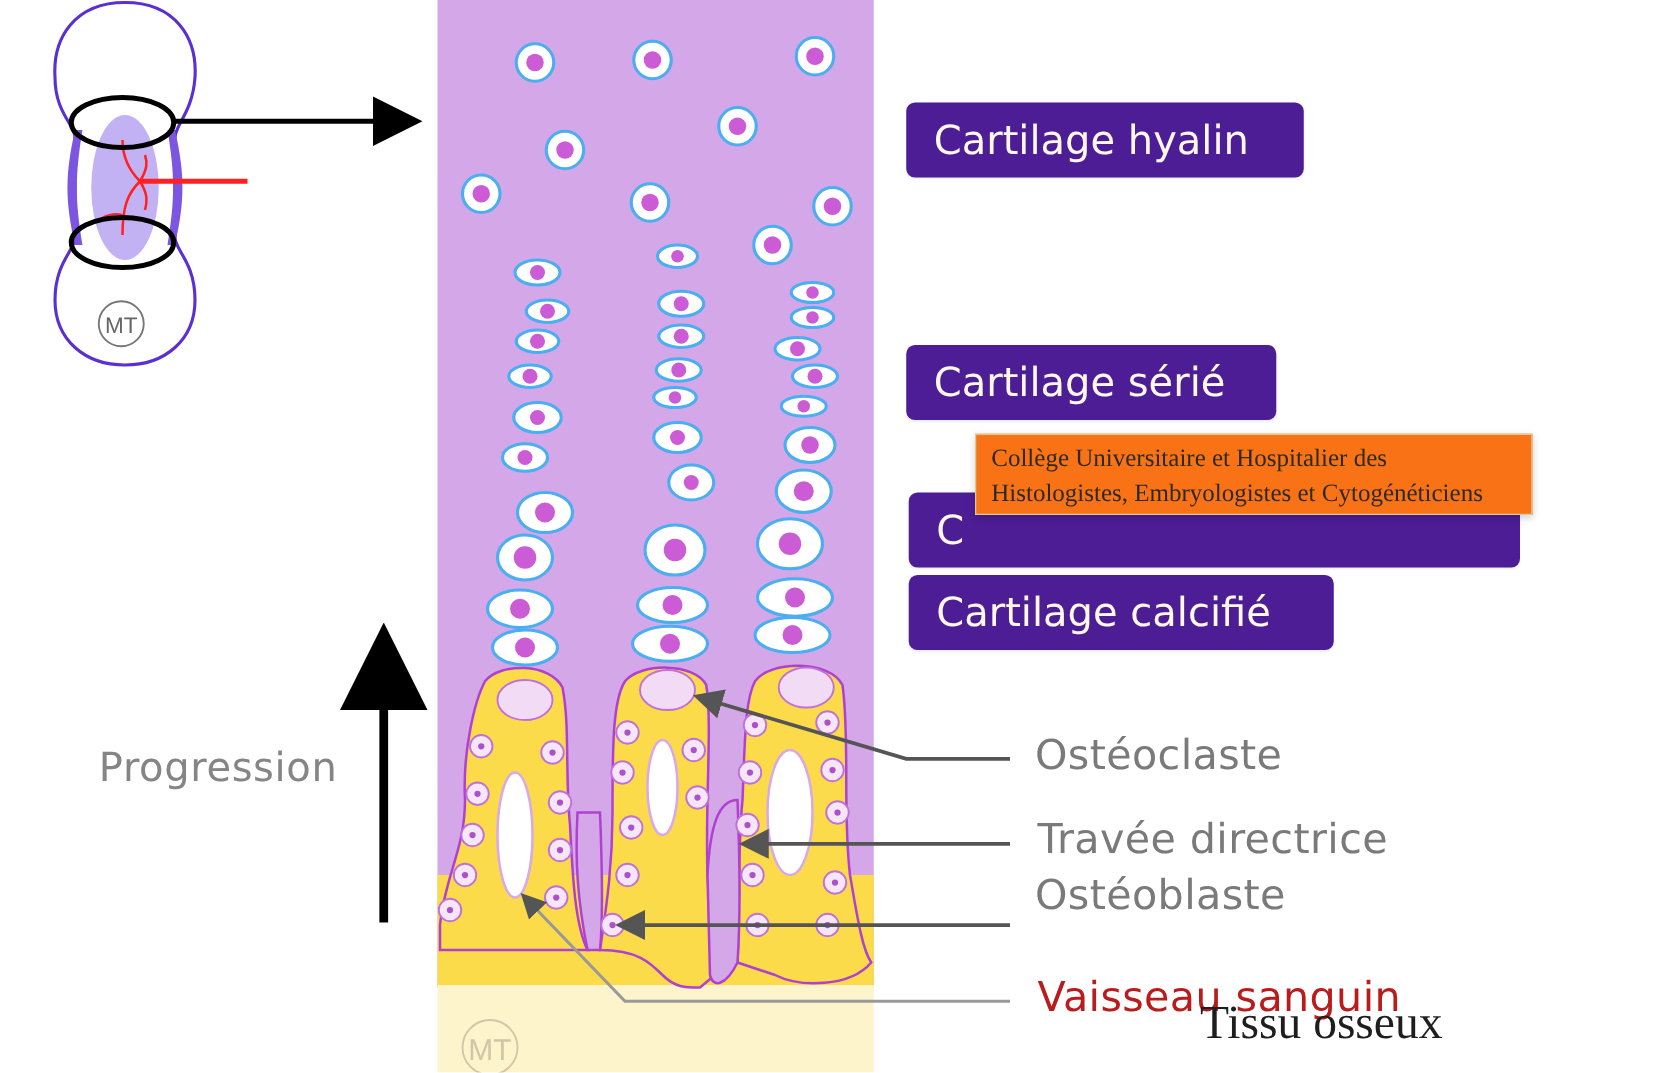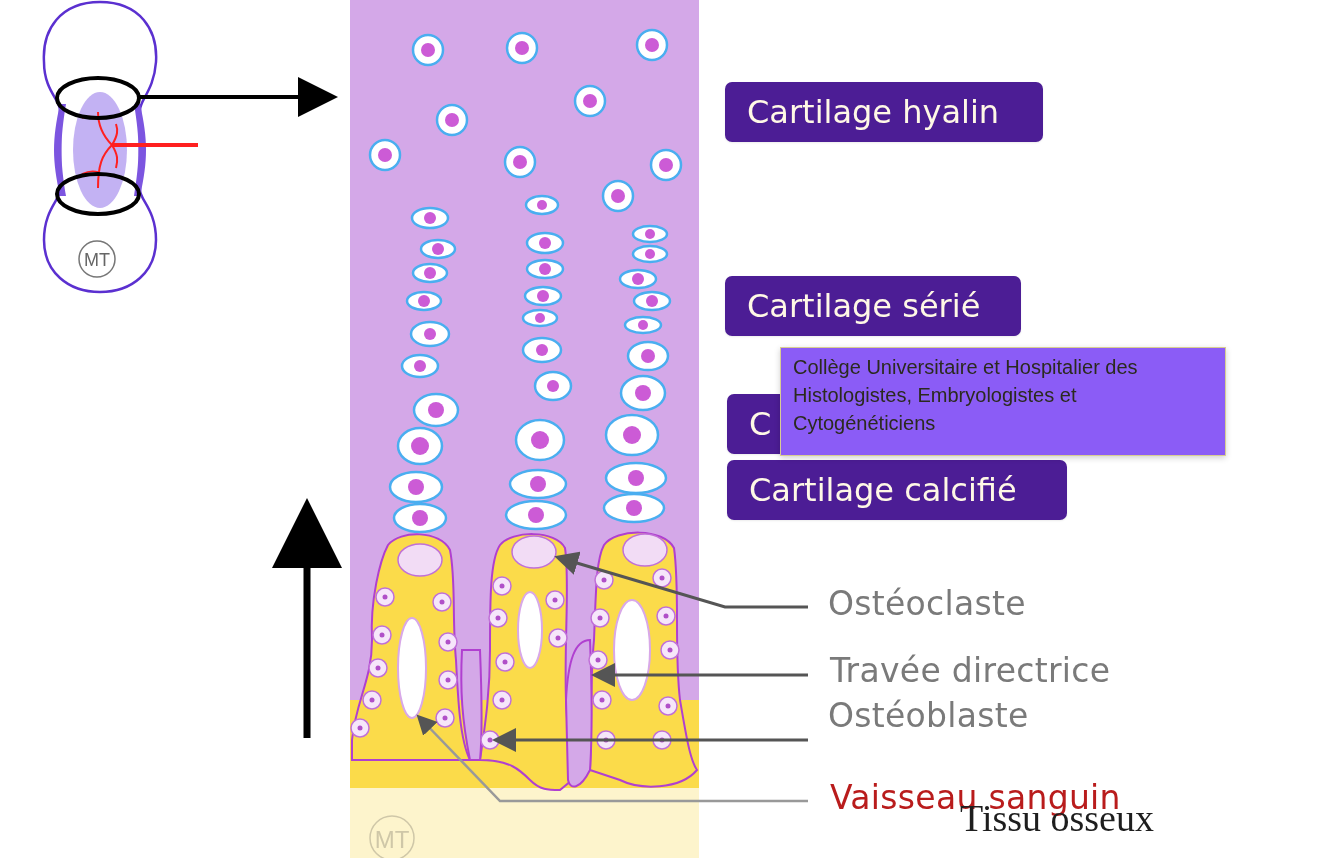--- a/index.html
+++ b/index.html
@@ -21,23 +21,23 @@
   .legend-text.faded { color:#b91c1c; }
   #progression {
     position:absolute; left:62px; top:588px; width:225px; text-align:center;
     font-size:32px; line-height:52px; color:#858585; letter-spacing:0.5px;
   }
   #caption {
     position:absolute; left:960px; top:796px; font-size:38px; color:#1e1e1e;
     font-family:Liberation Serif, serif; white-space:nowrap;
   }
   #tooltip {
-    position:absolute; left:780px; top:347px; width:420px; padding:5px 12px 18px 12px;
-    background:#8b5cf6; border:1px solid #d8cc93; color:#2b2a1e;
-    font-family:Liberation Sans, sans-serif; font-size:20px; line-height:28px;
+    position:absolute; left:780px; top:347px; width:420px; padding:5px 12px 2px 12px;
+    background:#f97316; border:1px solid #d8cc93; color:#2b2a1e;
+    font-family:Liberation Serif, serif; font-size:20px; line-height:28px;
     box-shadow:0 2px 6px rgba(0,0,0,0.18);
   }
 </style>
 </head>
 <body>
 
 <svg id="diagram" width="1334" height="858" viewBox="0 0 1334 858">
   <defs>
     <marker id="arrowBlack" markerWidth="10" markerHeight="10" refX="8" refY="5" orient="auto" markerUnits="strokeWidth">
       <path d="M0,0 L10,5 L0,10 z" fill="#000"></path>
@@ -366,17 +366,18 @@
 <div class="orange-label" style="left:725px;top:264px;width:252px;margin-top:12px;">Cartilage sérié</div>
 <div class="orange-label" style="left:727px;top:394px;width:445px;">C</div>
 <div class="orange-label" style="left:727px;top:460px;width:296px;">Cartilage calcifié</div>
 
 <div class="legend-text" style="left:828px;top:584px;">Ostéoclaste</div>
 <div class="legend-text" style="left:830px;top:651px;">Travée directrice</div>
 <div class="legend-text" style="left:828px;top:696px;">Ostéoblaste</div>
 <div class="legend-text faded" style="left:830px;top:778px;">Vaisseau sanguin</div>
 
 <div id="progression">
+  <div>Progression</div>
 </div>
 
 <div id="caption">Tissu osseux</div>
 
 <div id="tooltip">Collège Universitaire et Hospitalier des Histologistes, Embryologistes et Cytogénéticiens</div>
 
 </body></html>

